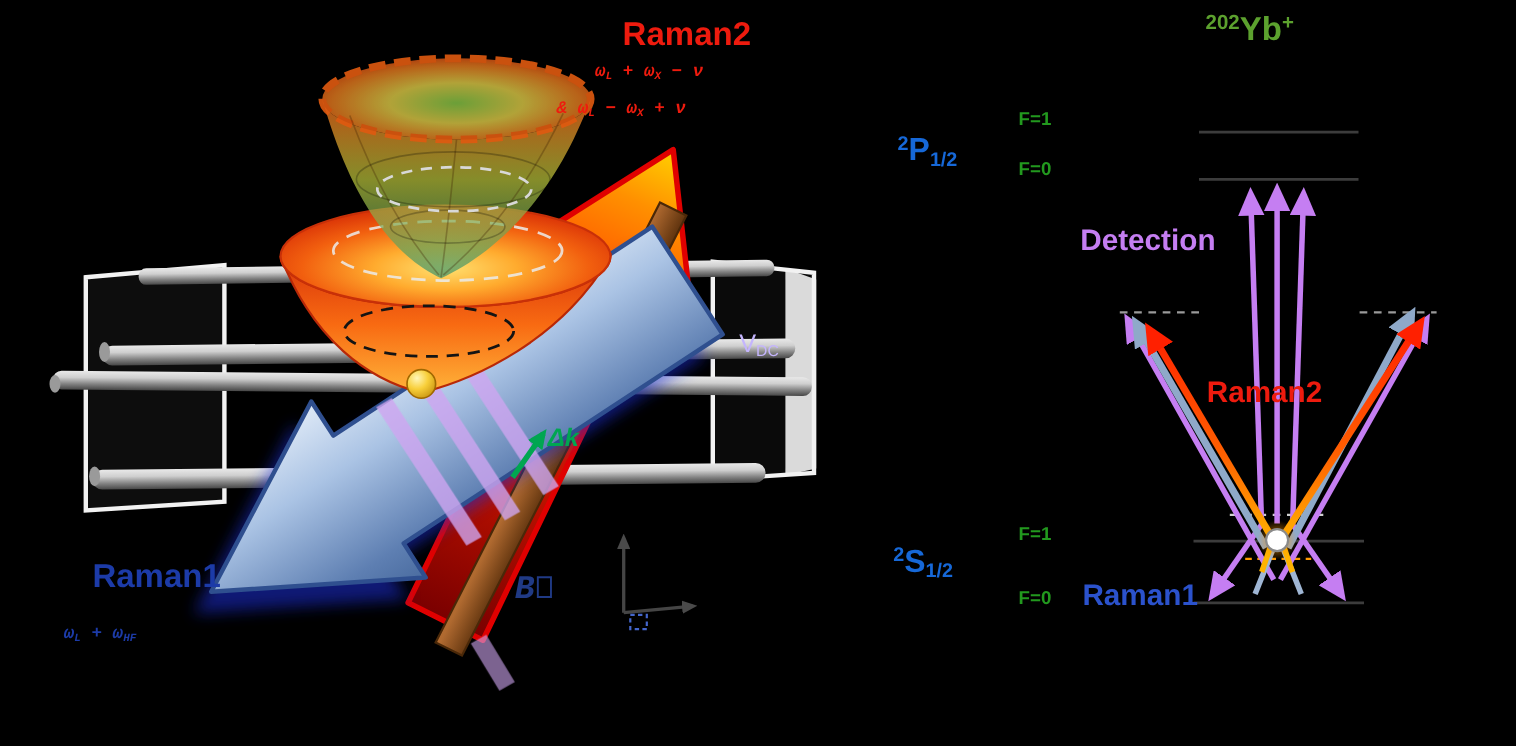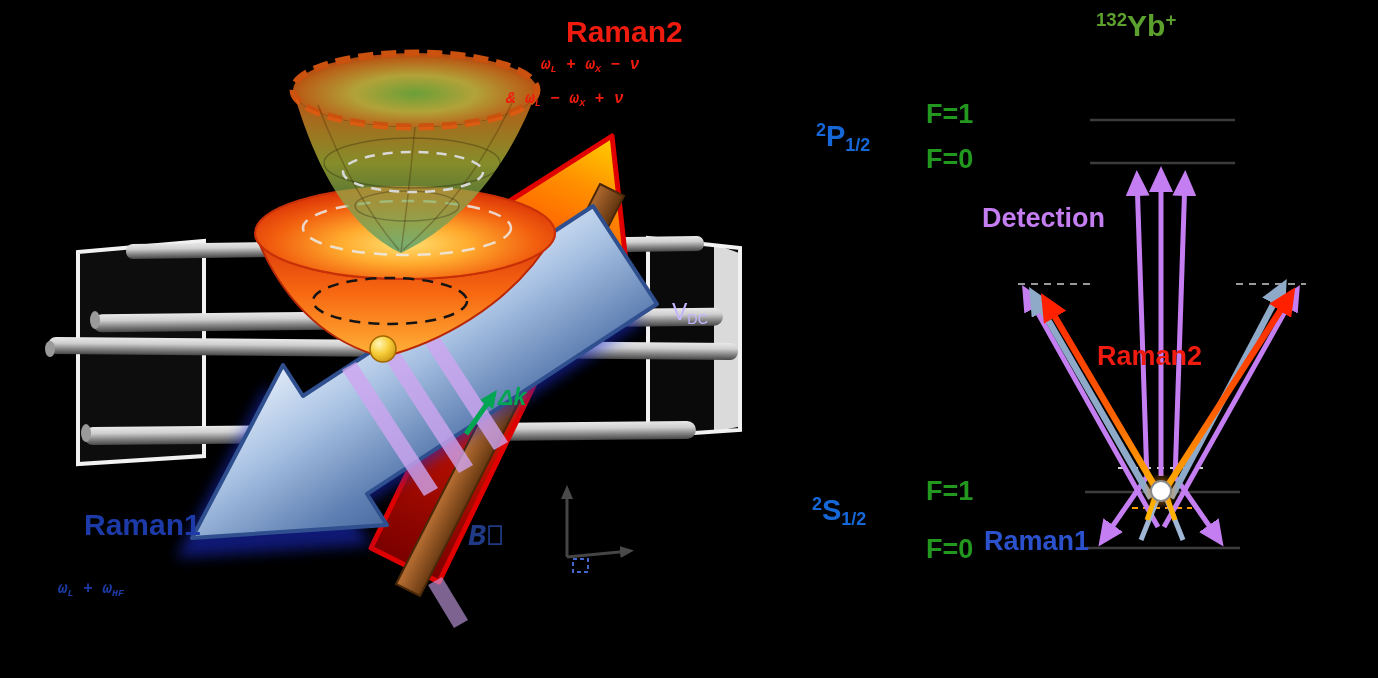--- a/index.html
+++ b/index.html
@@ -9,21 +9,21 @@
   .lbl{position:absolute;white-space:nowrap;line-height:1.05;}
   .bold{font-weight:700;}
   .formula{font-family:Liberation Mono, monospace;font-style:italic;font-weight:600;}
   .f-sub{font-size:0.62em;vertical-align:-0.28em;}
   .f-sup{font-size:0.62em;vertical-align:0.55em;}
   .f-i{font-style:italic;}
   .c-red{color:#ee1b0e}.c-navy{color:#1c3ba8}.c-blue{color:#1668d8}
   .c-green{color:#22991e}.c-titlegreen{color:#5ca12e}.c-purple{color:#c57ef2}
   .c-rblue{color:#2b52cc}.c-white{color:#c4b5fd}.c-dkgreen{color:#00a651}
   .c-bnavy{color:#203a85}
-  .fs30{font-size:30px}.fs29{font-size:29px}.fs27{font-size:27px}.fs23{font-size:23px}.fs22{font-size:27px}
+  .fs30{font-size:30px}.fs29{font-size:29px}.fs27{font-size:27px}.fs23{font-size:23px}.fs22{font-size:17px}
 </style>
 </head>
 <body>
 
 <div class="stage">
 
 <svg width="1378" height="678" viewBox="0 0 1378 678">
   <defs>
     <linearGradient id="rodGrad" x1="0" y1="0" x2="0" y2="1">
       <stop offset="0" stop-color="#e9e9e9"></stop>
@@ -205,27 +205,27 @@
 
   <circle cx="1161" cy="491" r="18" fill="url(#glowOrange)"></circle>
   <circle cx="1161" cy="491" r="10" fill="#ffffff" stroke="#8a8a8a" stroke-width="2"></circle>
 </svg>
 
 <div class="lbl bold fs30 c-red" style="left:566px;top:16px">Raman2</div>
 <div class="lbl formula fml27 c-red" style="left:541px;top:57px"><span class="f-i">ω</span><span class="f-sub">L</span><span> + </span><span class="f-i">ω</span><span class="f-sub">X</span><span> − </span><span class="f-i">ν</span></div>
 <div class="lbl formula fml27 c-red" style="left:506px;top:91px"><span>&amp; </span><span class="f-i">ω</span><span class="f-sub">L</span><span> − </span><span class="f-i">ω</span><span class="f-sub">X</span><span> + </span><span class="f-i">ν</span></div>
 
 <div class="lbl bold fs30 c-navy" style="left:84px;top:509px">Raman1</div>
-<div class="lbl formula fml26 c-navy" style="left:58px;top:581px"><span class="f-i">ω</span><span class="f-sub">L</span><span> + </span><span class="f-i">ω</span><span class="f-sub">HF</span></div>
+<div class="lbl formula fml26 c-navy" style="left:58px;top:568px"><span class="f-i">ω</span><span class="f-sub">L</span><span> + </span><span class="f-i">ω</span><span class="f-sub">HF</span></div>
 
 <div class="lbl fs23 c-white" style="left:672px;top:300px"><span>V</span><span class="f-sub">DC</span></div>
 <div class="lbl bold fs23 c-dkgreen" style="left:498px;top:385px;font-style:italic">Δk</div>
 <div class="lbl formula fs30 c-bnavy" style="left:468px;top:522px;font-weight:700"><span class="f-i">B⃗</span></div>
 
-<div class="lbl bold fs30 c-titlegreen" style="left:1096px;top:10px"><span class="f-sup">132</span><span>Yb</span><span class="f-sup">+</span></div>
+<div class="lbl bold fs30 c-titlegreen" style="left:1096px;top:10px"><span class="f-sup">202</span><span>Yb</span><span class="f-sup">+</span></div>
 
 <div class="lbl bold fs29 c-blue" style="left:816px;top:121px"><span class="f-sup">2</span><span>P</span><span class="f-sub">1/2</span></div>
 <div class="lbl bold fs22 c-green" style="left:926px;top:100px">F=1</div>
 <div class="lbl bold fs22 c-green" style="left:926px;top:145px">F=0</div>
 
 <div class="lbl bold fs27 c-purple" style="left:982px;top:204px">Detection</div>
 <div class="lbl bold fs27 c-red" style="left:1097px;top:342px">Raman2</div>
 
 <div class="lbl bold fs29 c-blue" style="left:812px;top:495px"><span class="f-sup">2</span><span>S</span><span class="f-sub">1/2</span></div>
 <div class="lbl bold fs22 c-green" style="left:926px;top:477px">F=1</div>

